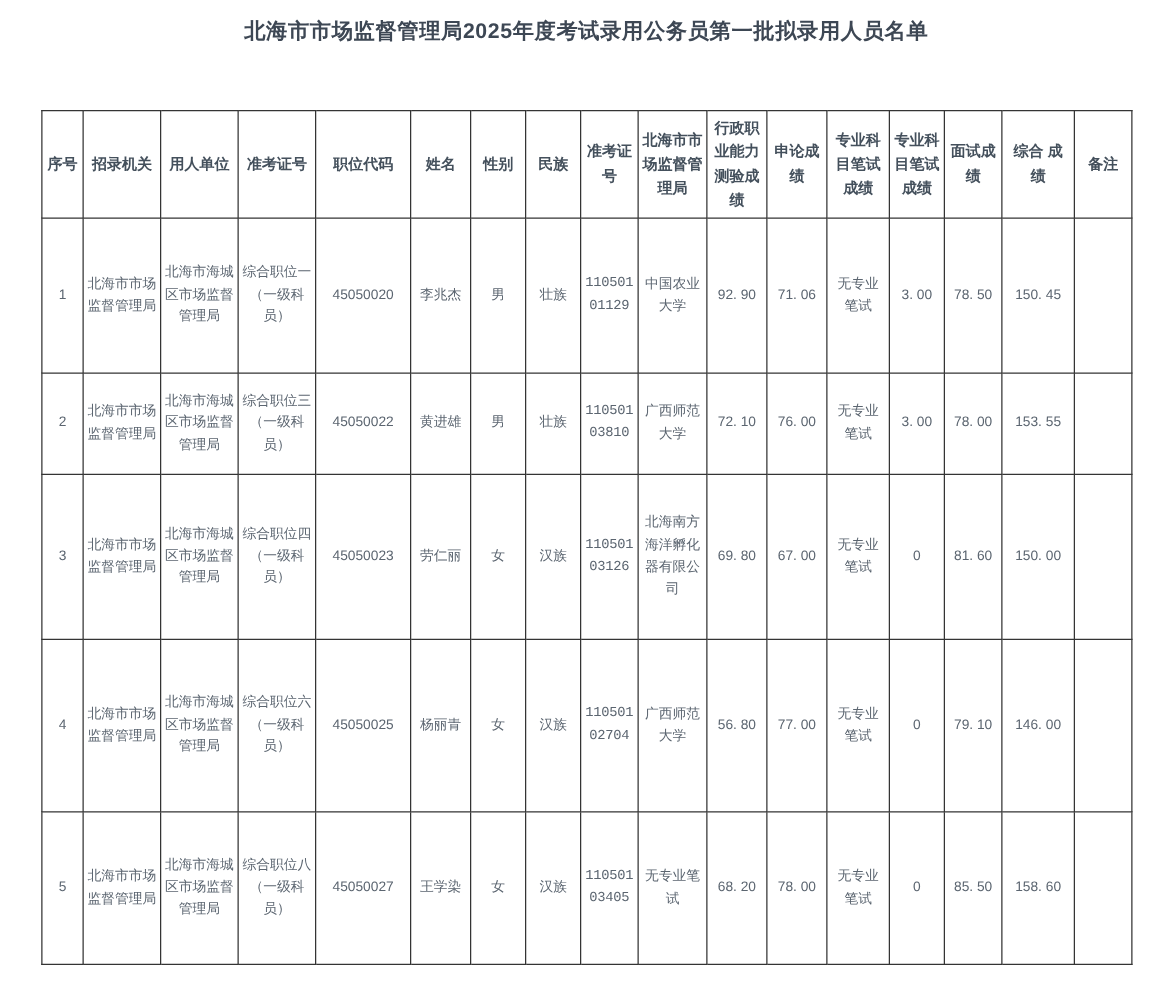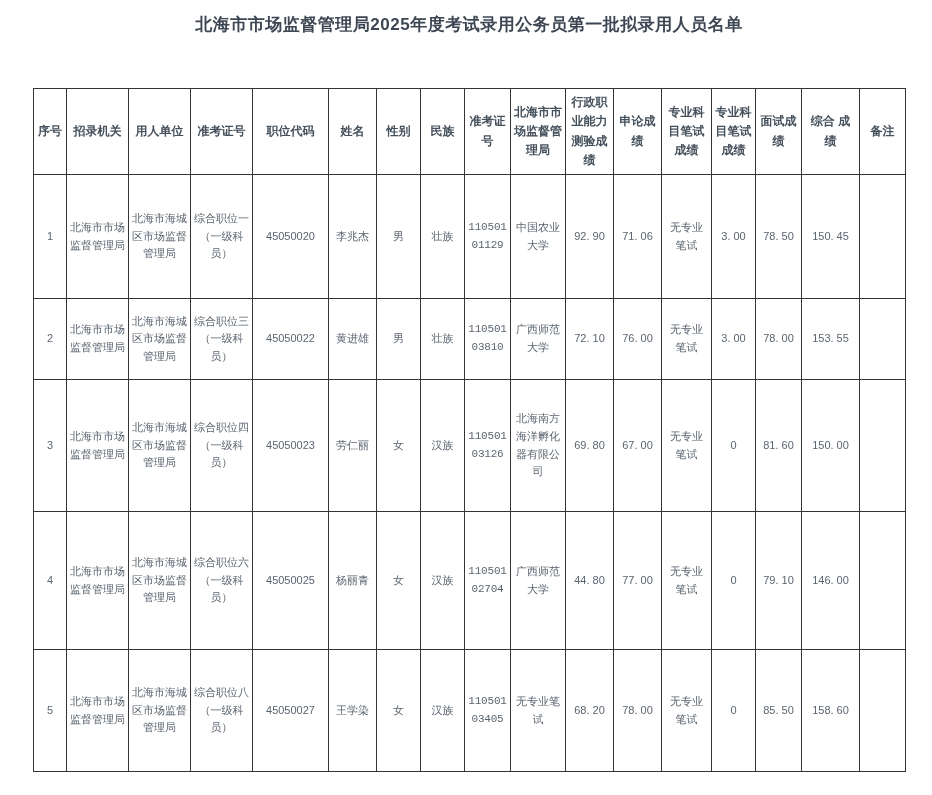--- a/index.html
+++ b/index.html
@@ -167,21 +167,21 @@
           <td>4</td>
           <td>北海市市场监督管理局</td>
           <td>北海市海城区市场监督管理局</td>
           <td>综合职位六（一级科员）</td>
           <td>45050025</td>
           <td>杨丽青</td>
           <td>女</td>
           <td>汉族</td>
           <td>110501 02704</td>
           <td>广西师范大学</td>
-          <td>44. 80</td>
+          <td>56. 80</td>
           <td>77. 00</td>
           <td>无专业笔试</td>
           <td>0</td>
           <td>79. 10</td>
           <td>146. 00</td>
           <td></td>
         </tr>
         <tr>
           <td>5</td>
           <td>北海市市场监督管理局</td>

